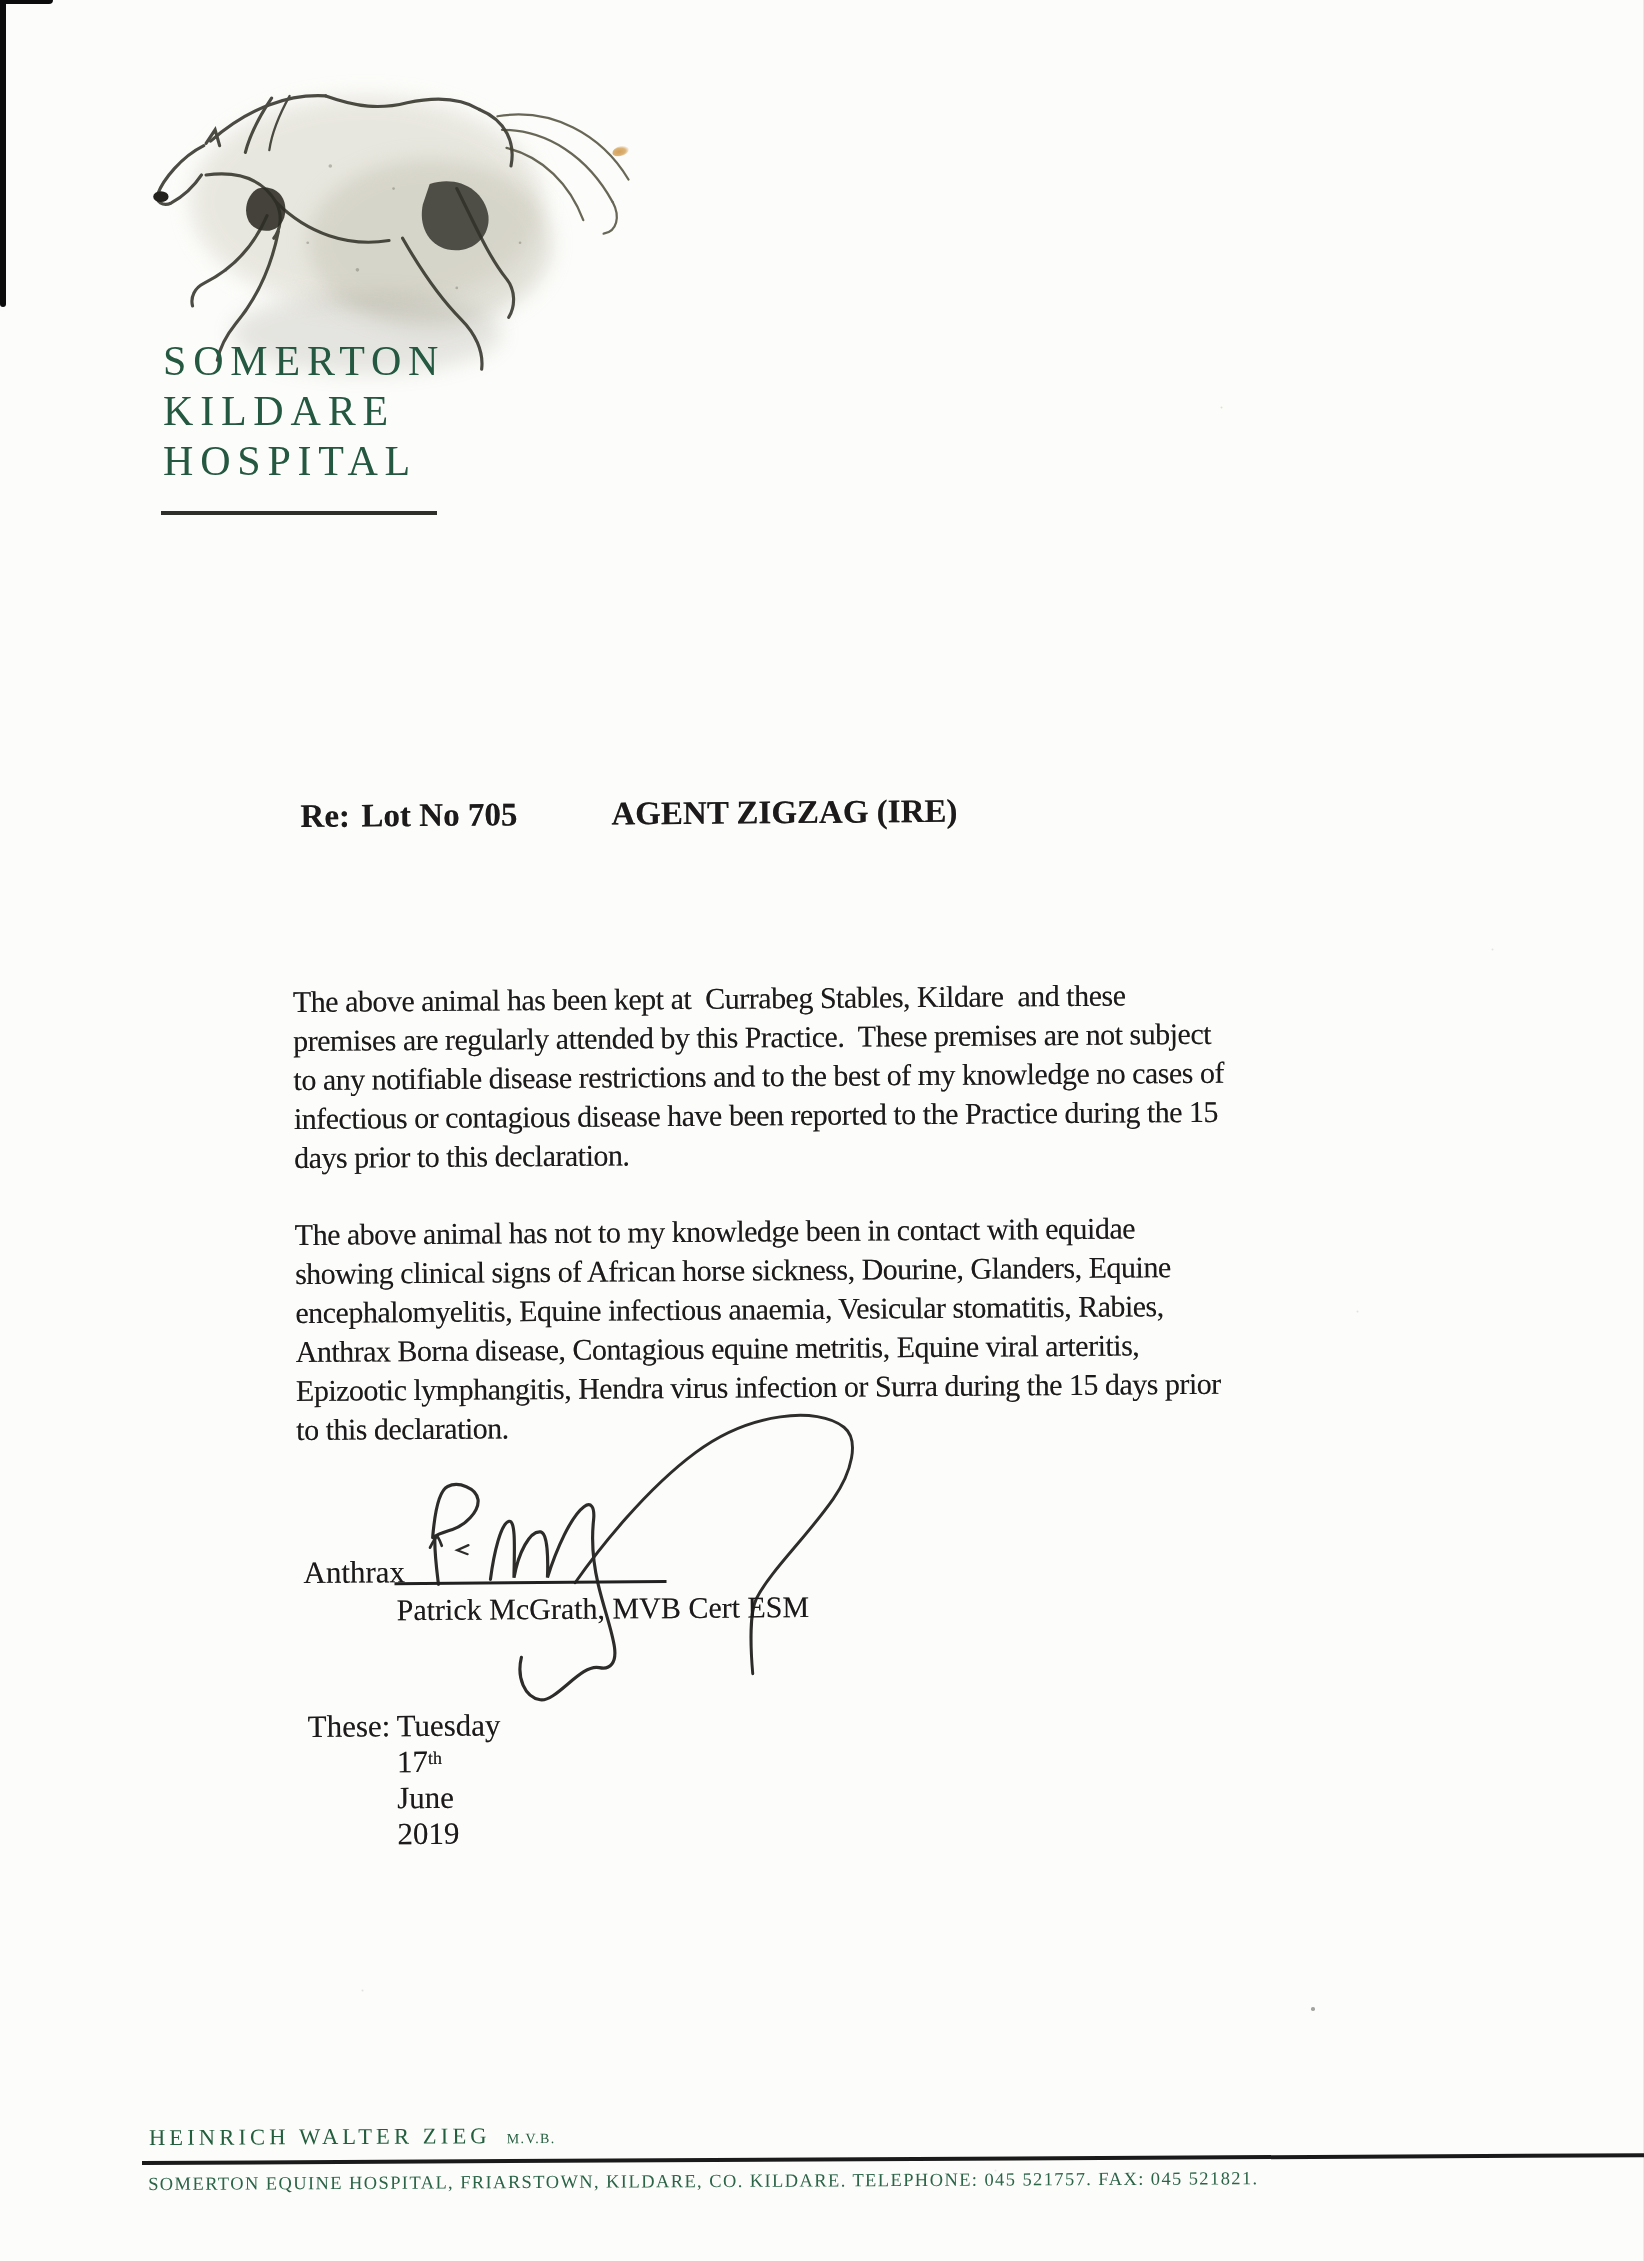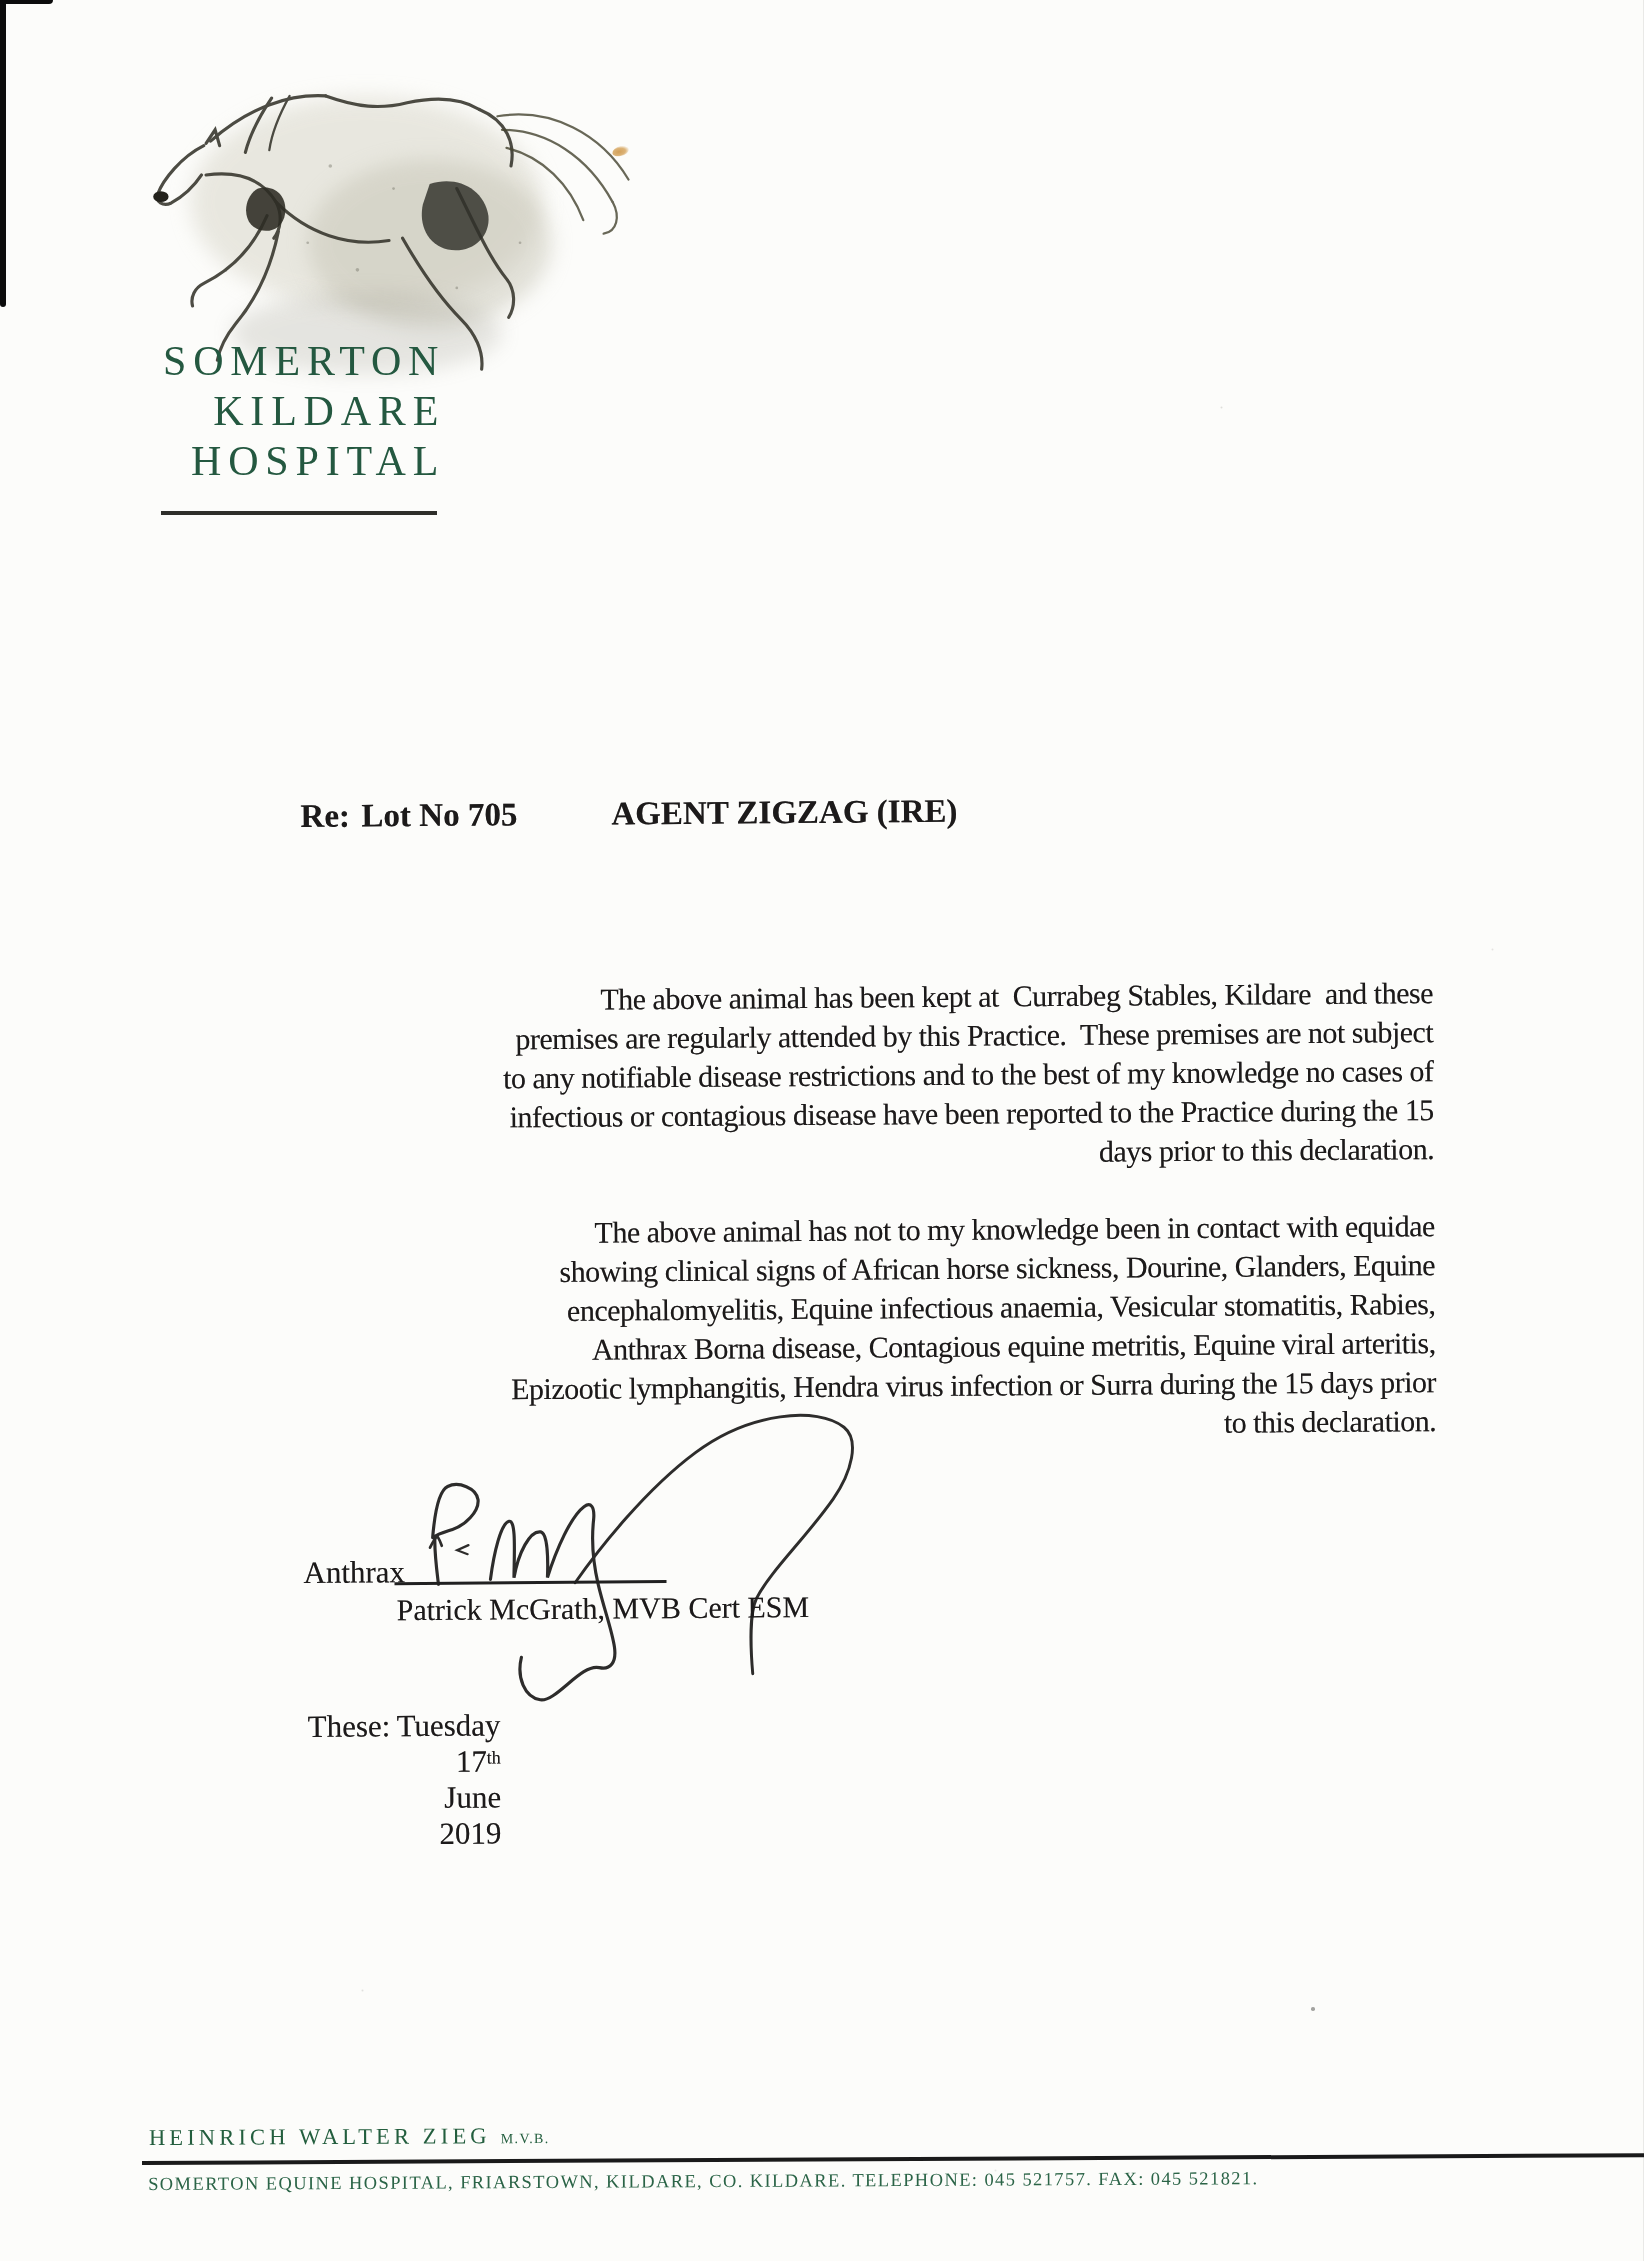--- a/index.html
+++ b/index.html
@@ -3,21 +3,20 @@
 <meta charset="utf-8">
 <style>
   html,body{margin:0;padding:0;background:#e8e8e6;}
   #page{
     position:relative;
     width:1645px;height:2261px;
     background:#fcfcfa;
     overflow:hidden;
     font-family:"Liberation Serif", serif;
     color:#1c1a1a;
-    text-align:right;
   }
   
   .corner-bar-top{position:absolute;left:0;top:0;width:53px;height:4.1px;background:#0c0c0c;border-radius:0 0 4.5px 0;}
   .corner-bar-left{position:absolute;left:0;top:0;width:5.9px;height:307px;background:#0c0c0c;border-radius:0 0 3.6px 3.6px;}
   .edge-right{position:absolute;right:0;top:0;width:1.8px;height:100%;background:rgba(70,70,68,.10);}
   .speck-orange{position:absolute;left:612px;top:146px;width:17px;height:9.5px;
     background:radial-gradient(ellipse at 40% 55%, #d2a059 0%, #dcb377 45%, rgba(220,179,119,0) 75%);
     border-radius:60% 40% 55% 45%;transform:rotate(-12deg);}
   .speck-dot{position:absolute;left:1311px;top:2007px;width:3.6px;height:3.6px;border-radius:50%;background:rgba(90,90,86,.55);}
   .dust{position:absolute;left:226px;top:271px;width:1.4px;height:1.4px;border-radius:50%;background:rgba(120,118,110,.35);
@@ -47,21 +46,21 @@
   .date-line{position:absolute;top:1709px;font-size:31px;}
   .date-label{position:absolute;left:304px;}
   .date-value{position:absolute;left:393px;}
   .ord{font-size:0.58em;position:relative;top:-0.42em;letter-spacing:0;margin-top:16px;}
   .sig-ink{position:absolute;left:407px;top:1402px;width:457px;height:317px;}
   
   .footer{position:absolute;left:0;top:0;width:100%;height:100%;
     transform:rotate(-0.3deg);transform-origin:149px 2162px;}
   .vet-line{position:absolute;left:149px;top:2125px;color:#235e3e;white-space:nowrap;}
   .vet-name{font-size:22.6px;letter-spacing:4.1px;}
-  .vet-cred{font-size:14px;letter-spacing:1.4px;margin-left:10px;}
+  .vet-cred{font-size:14px;letter-spacing:1.4px;margin-left:16px;}
   .footer-rule{position:absolute;left:142px;top:2161px;width:1502px;height:3.6px;background:#1a1a1a;}
   .footer-address{position:absolute;left:148px;top:2174px;font-size:18.5px;letter-spacing:1.4px;
     color:#2b6447;white-space:nowrap;}
 </style>
 </head>
 <body>
 
 <div id="page">
 
   <div class="corner-bar-top"></div>

